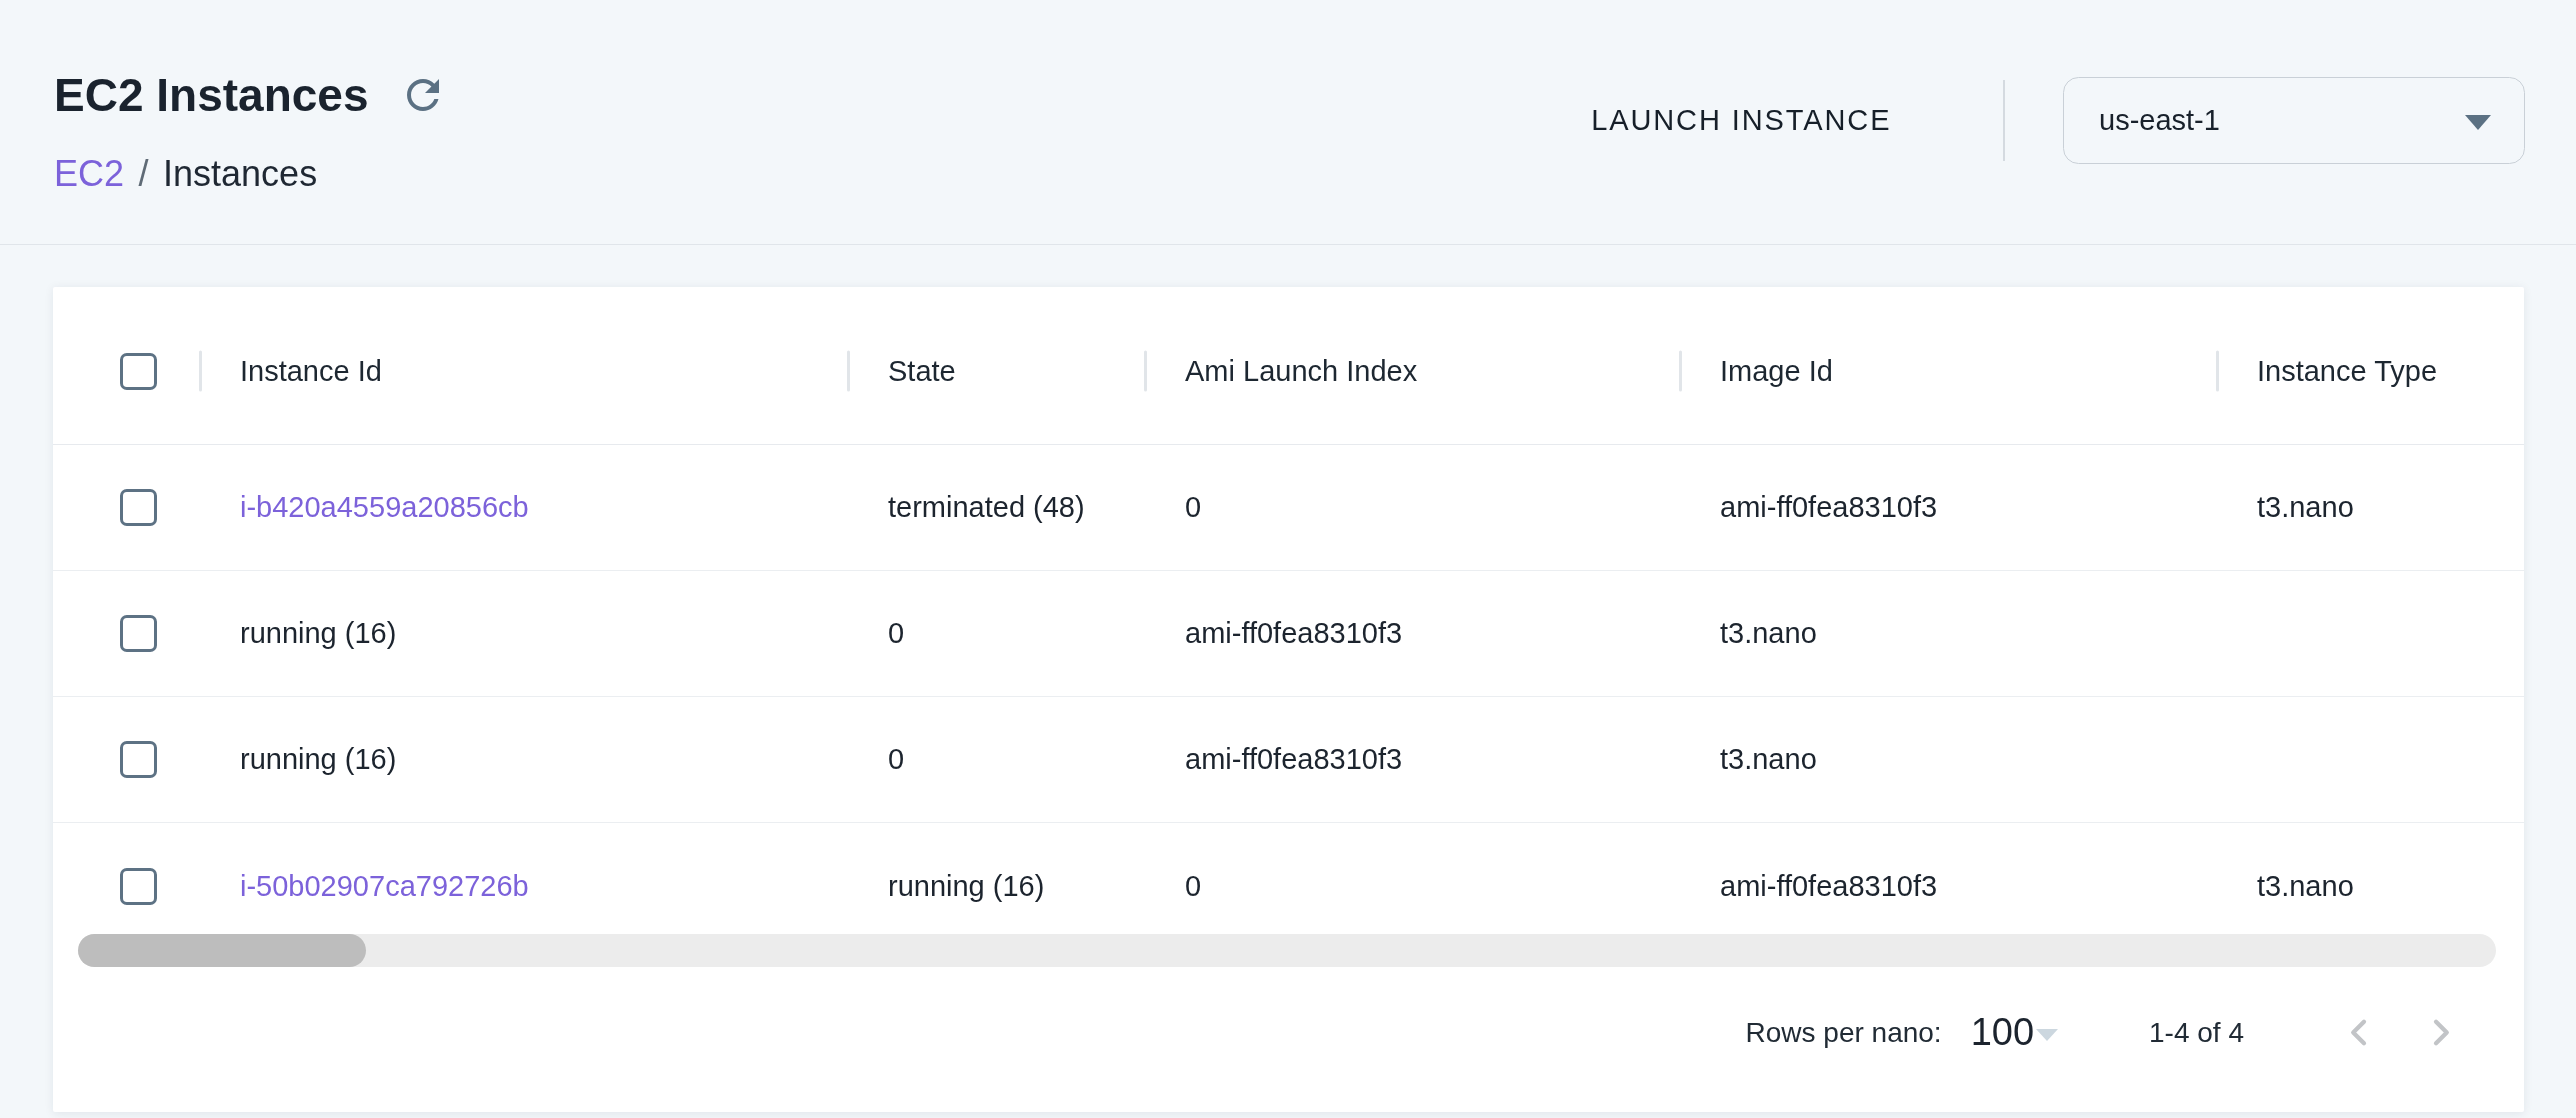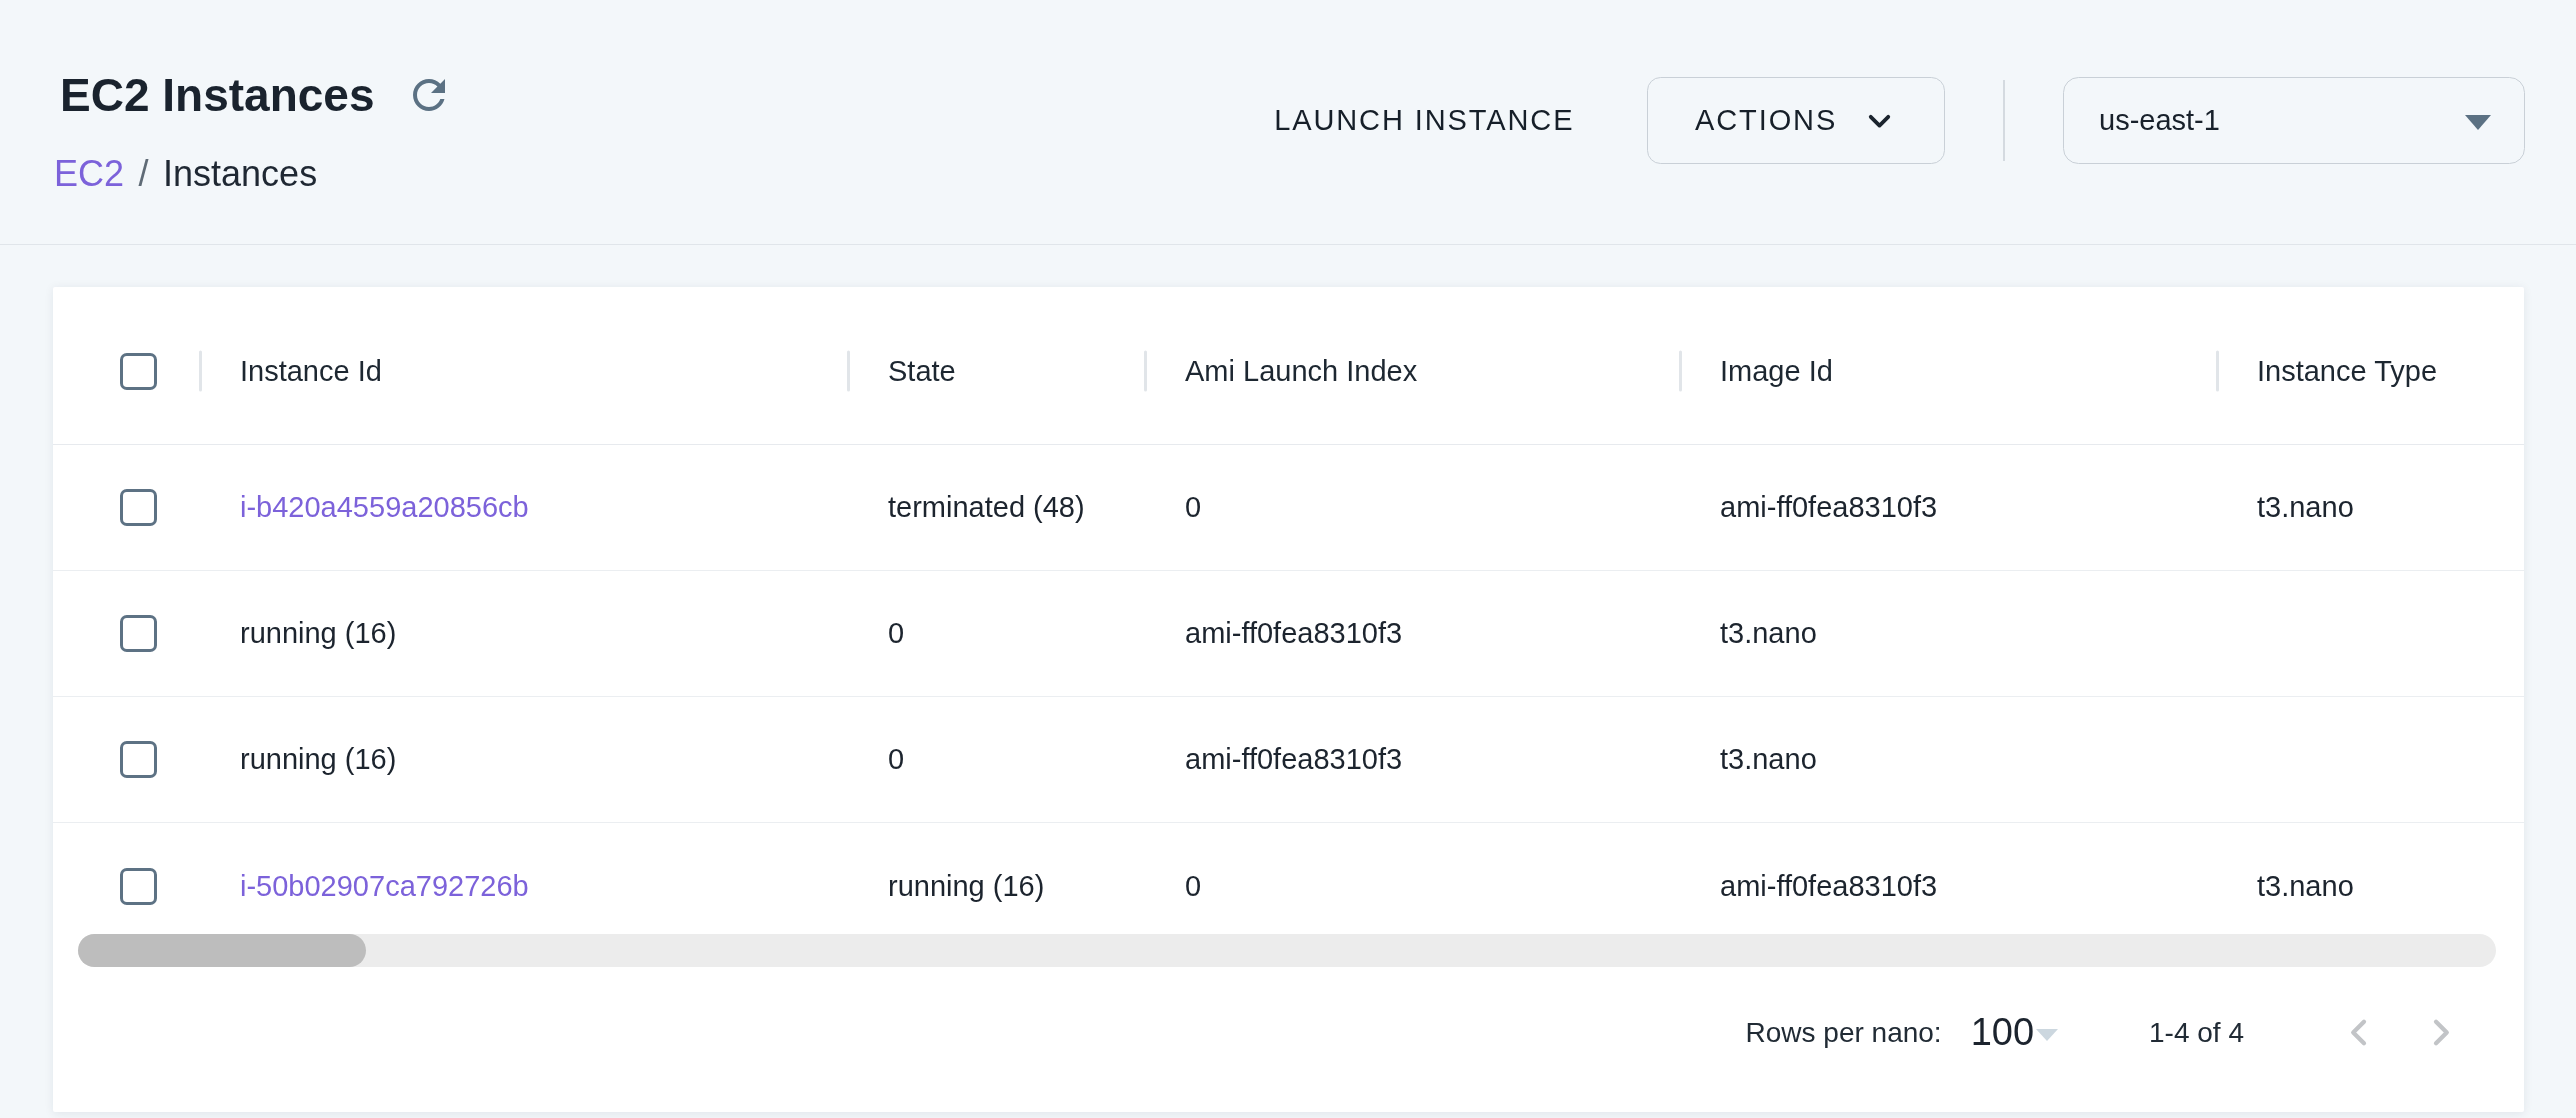--- a/index.html
+++ b/index.html
@@ -13,21 +13,21 @@
     overflow:hidden;
   }
 
   
   .page-header {
     position:absolute; top:0; left:0;
     width:2576px; height:245px;
     border-bottom:1.9px solid #e0e5ea;
   }
   .title-row {
-    position:absolute; left:60px; top:68px;
+    position:absolute; left:54px; top:68px;
     display:flex; align-items:center; gap:29px;
   }
   .page-title {
     margin:0; font-size:46px; font-weight:600;
     color:#1a232e; letter-spacing:0;
   }
   .icon-btn {
     background:none; border:none; padding:0; cursor:pointer;
     display:flex; align-items:center; justify-content:center;
   }
@@ -167,28 +167,20 @@
     </button>
   </div>
   <nav class="breadcrumb">
     <a class="crumb-link">EC2</a>
     <span class="crumb-sep">/</span>
     <span class="crumb-current">Instances</span>
   </nav>
 
   <div class="header-actions">
     <button class="launch-btn">LAUNCH INSTANCE</button>
-    <button class="actions-btn">
-      <span>ACTIONS</span>
-      <span style="display:flex;">
-        <svg width="35" height="35" viewBox="0 0 24 24" fill="none" stroke="#1b242e" stroke-width="2.6" stroke-linecap="round" stroke-linejoin="round">
-          <polyline points="6,9.5 12,15.5 18,9.5"></polyline>
-        </svg>
-      </span>
-    </button>
     <div class="vdivider"></div>
     <div class="region-select">
       <span>us-east-1</span>
       <span class="region-caret"></span>
     </div>
   </div>
 </div>
 
 <div class="card">
 

